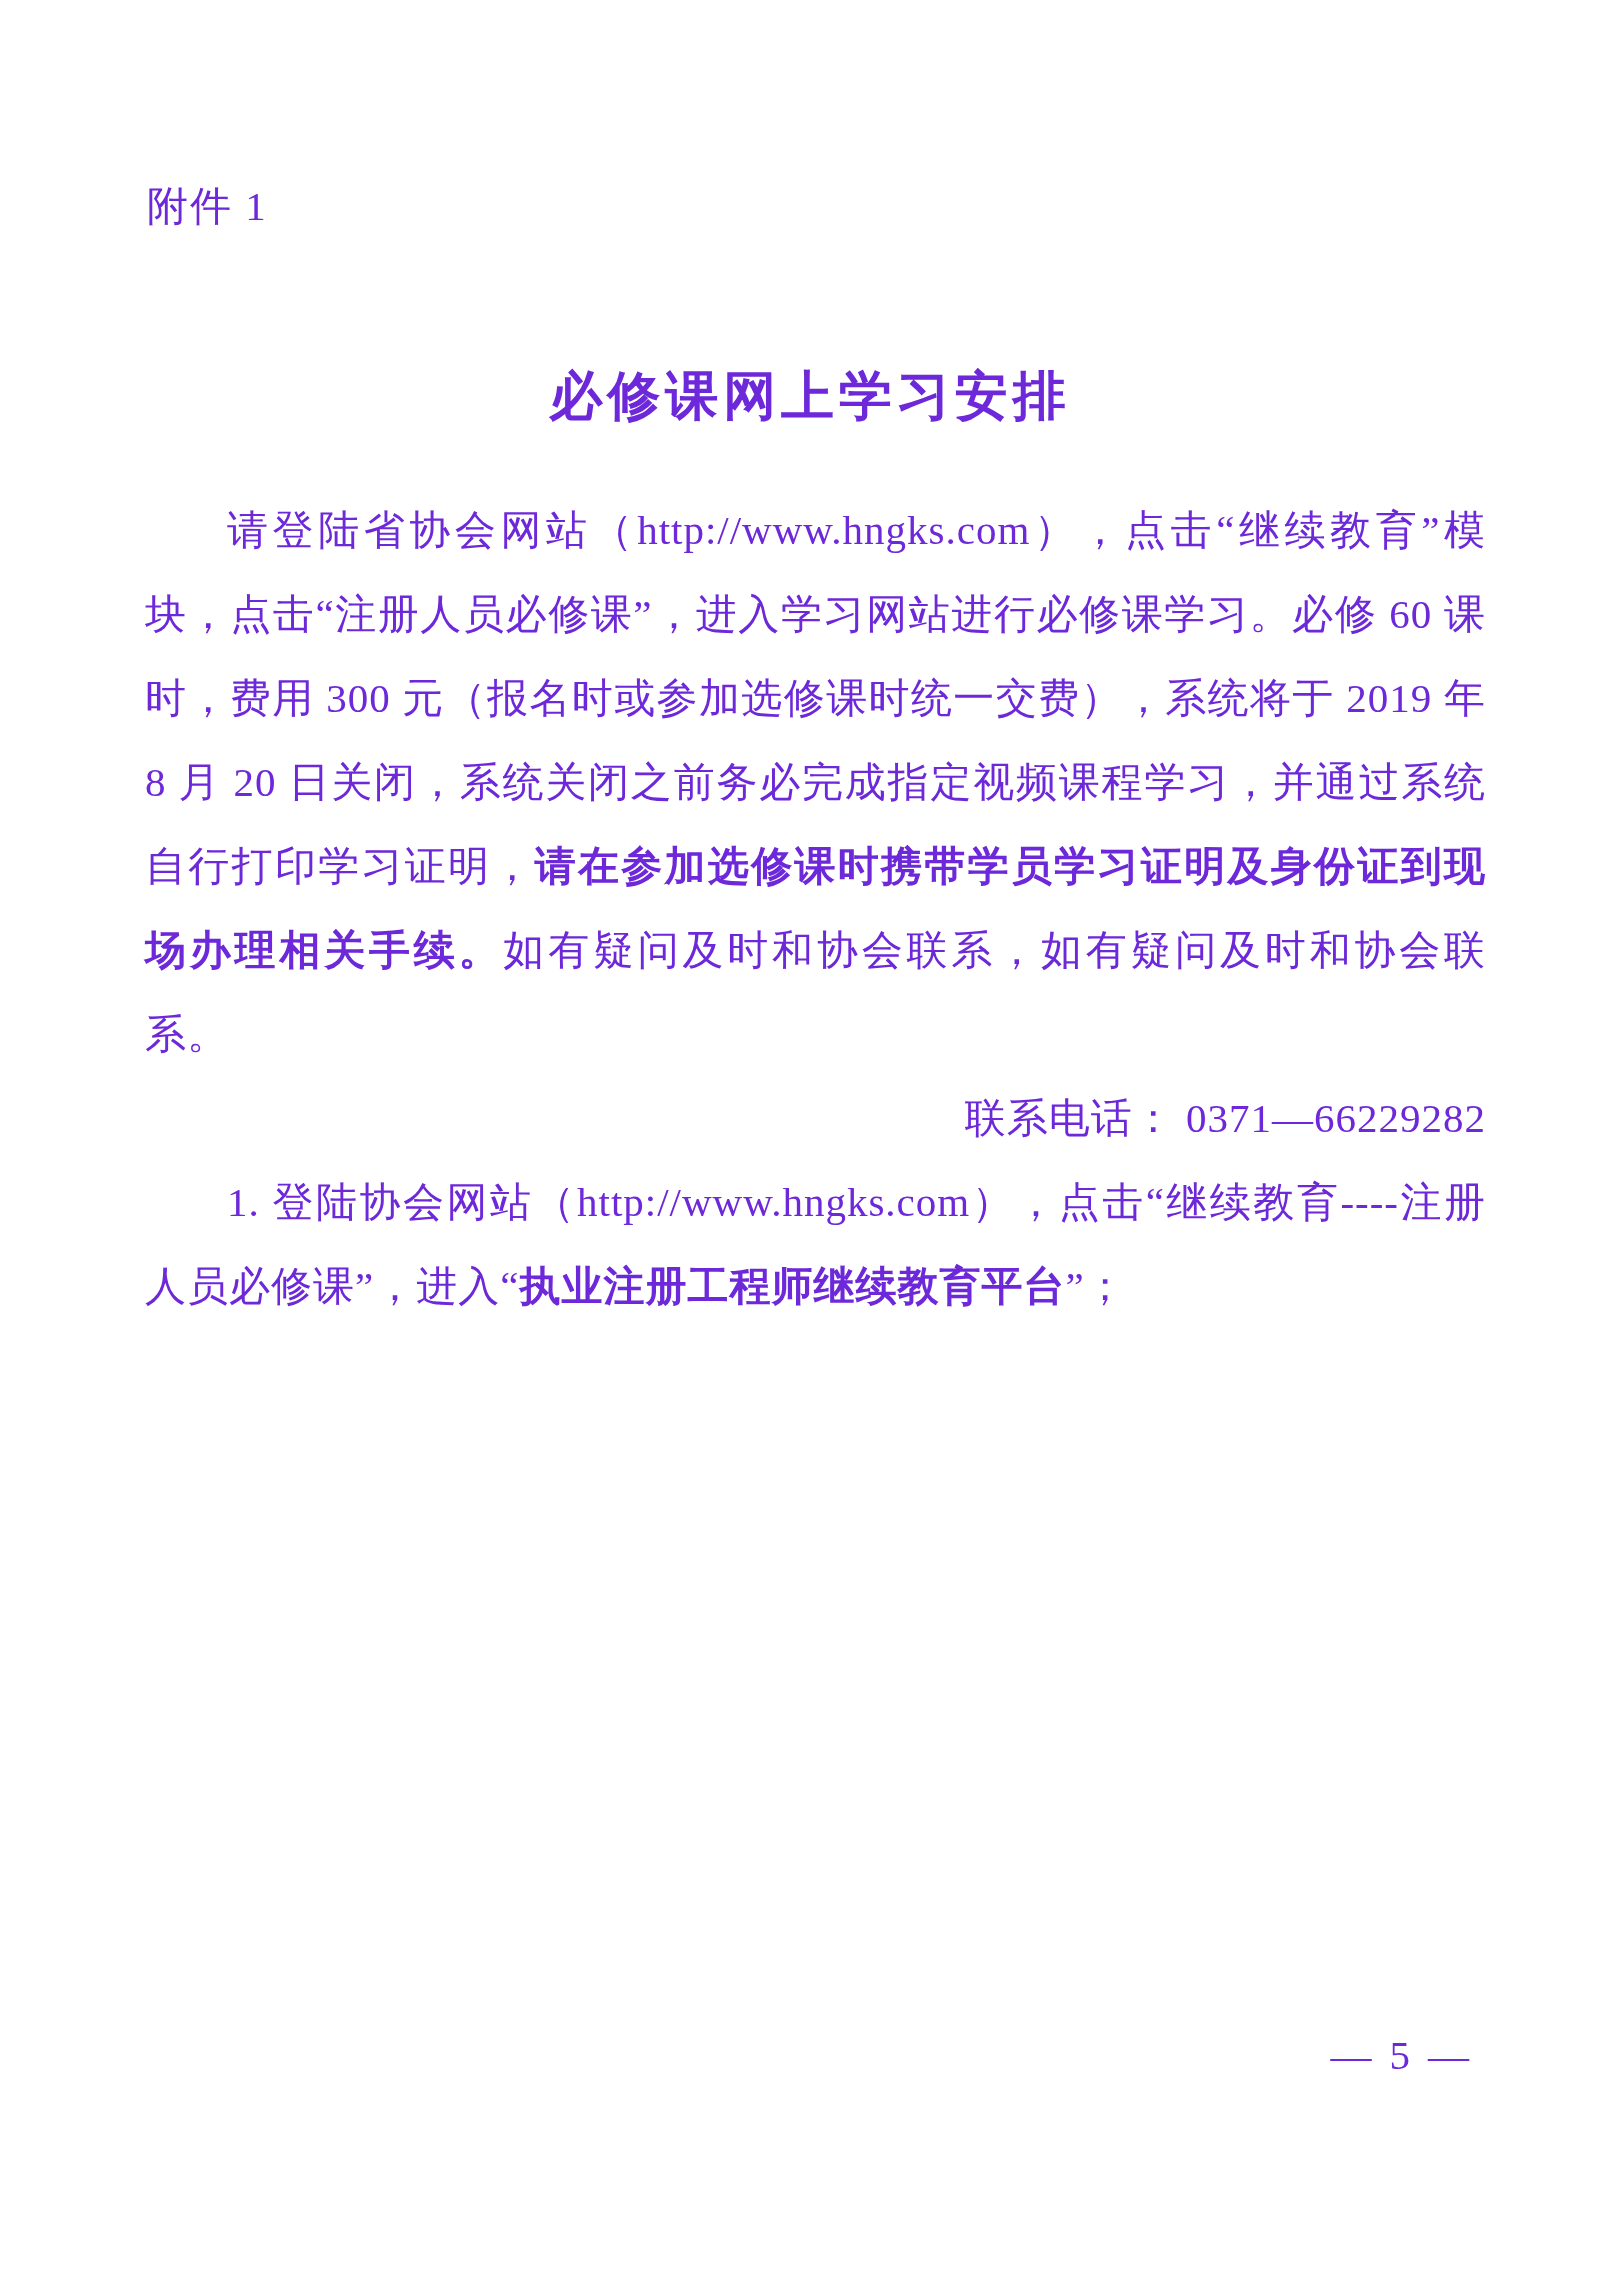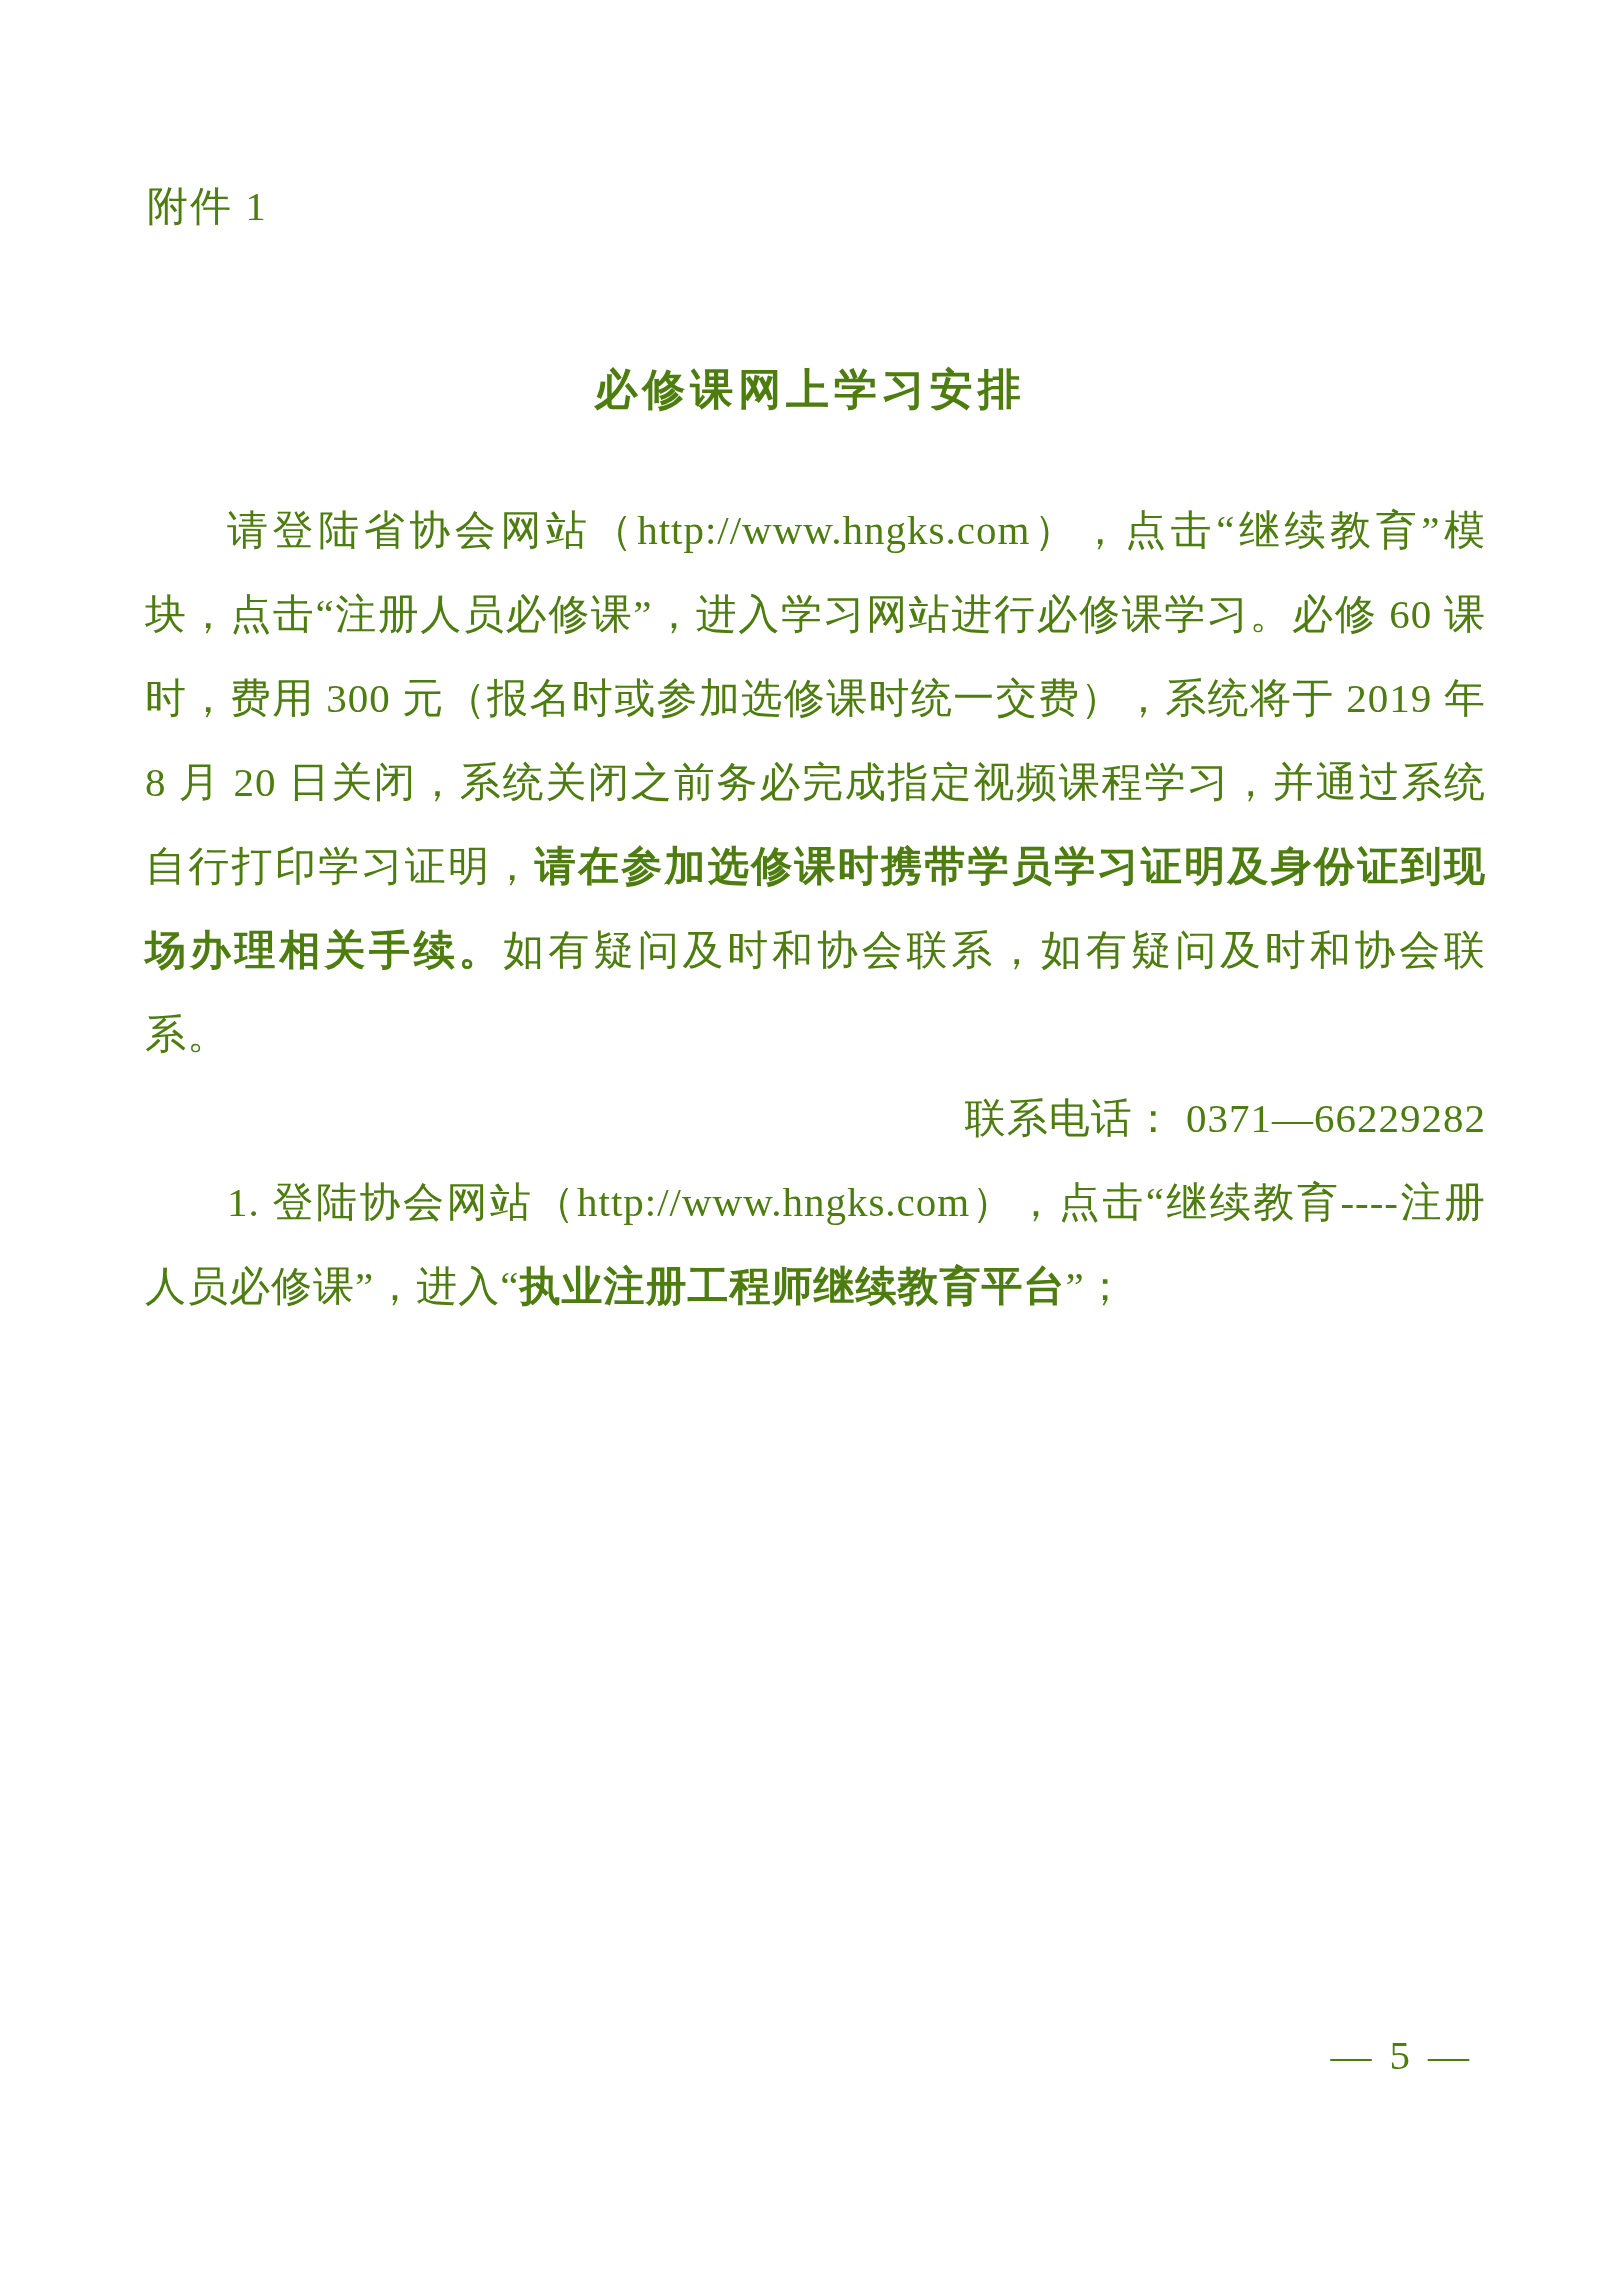--- a/index.html
+++ b/index.html
@@ -5,34 +5,34 @@
   * { margin: 0; padding: 0; box-sizing: border-box; }
   html, body { background: #ffffff; }
   body {
     width: 1620px; height: 2292px;
     font-family: "Liberation Serif", "DejaVu Serif", serif;
   }
   .page {
     position: relative;
     width: 1620px; height: 2292px;
     background: #ffffff;
-    color: #4d7c0f;
+    color: #6d28d9;
     overflow: hidden;
   }
   .attachment-label {
     position: absolute;
     left: 147px; top: 179px;
     font-size: 41px;
     letter-spacing: 2px;
   }
   .doc-title {
     position: absolute;
     left: 0; top: 361px; width: 100%;
     text-align: center;
-    font-size: 43px;
+    font-size: 53px;
     font-weight: bold;
     letter-spacing: 4.9px;
   }
   .body-flow {
     position: absolute;
     left: 145px; top: 488px;
     width: 1341px;
     font-size: 41px;
     line-height: 84px;
     text-align: justify;

